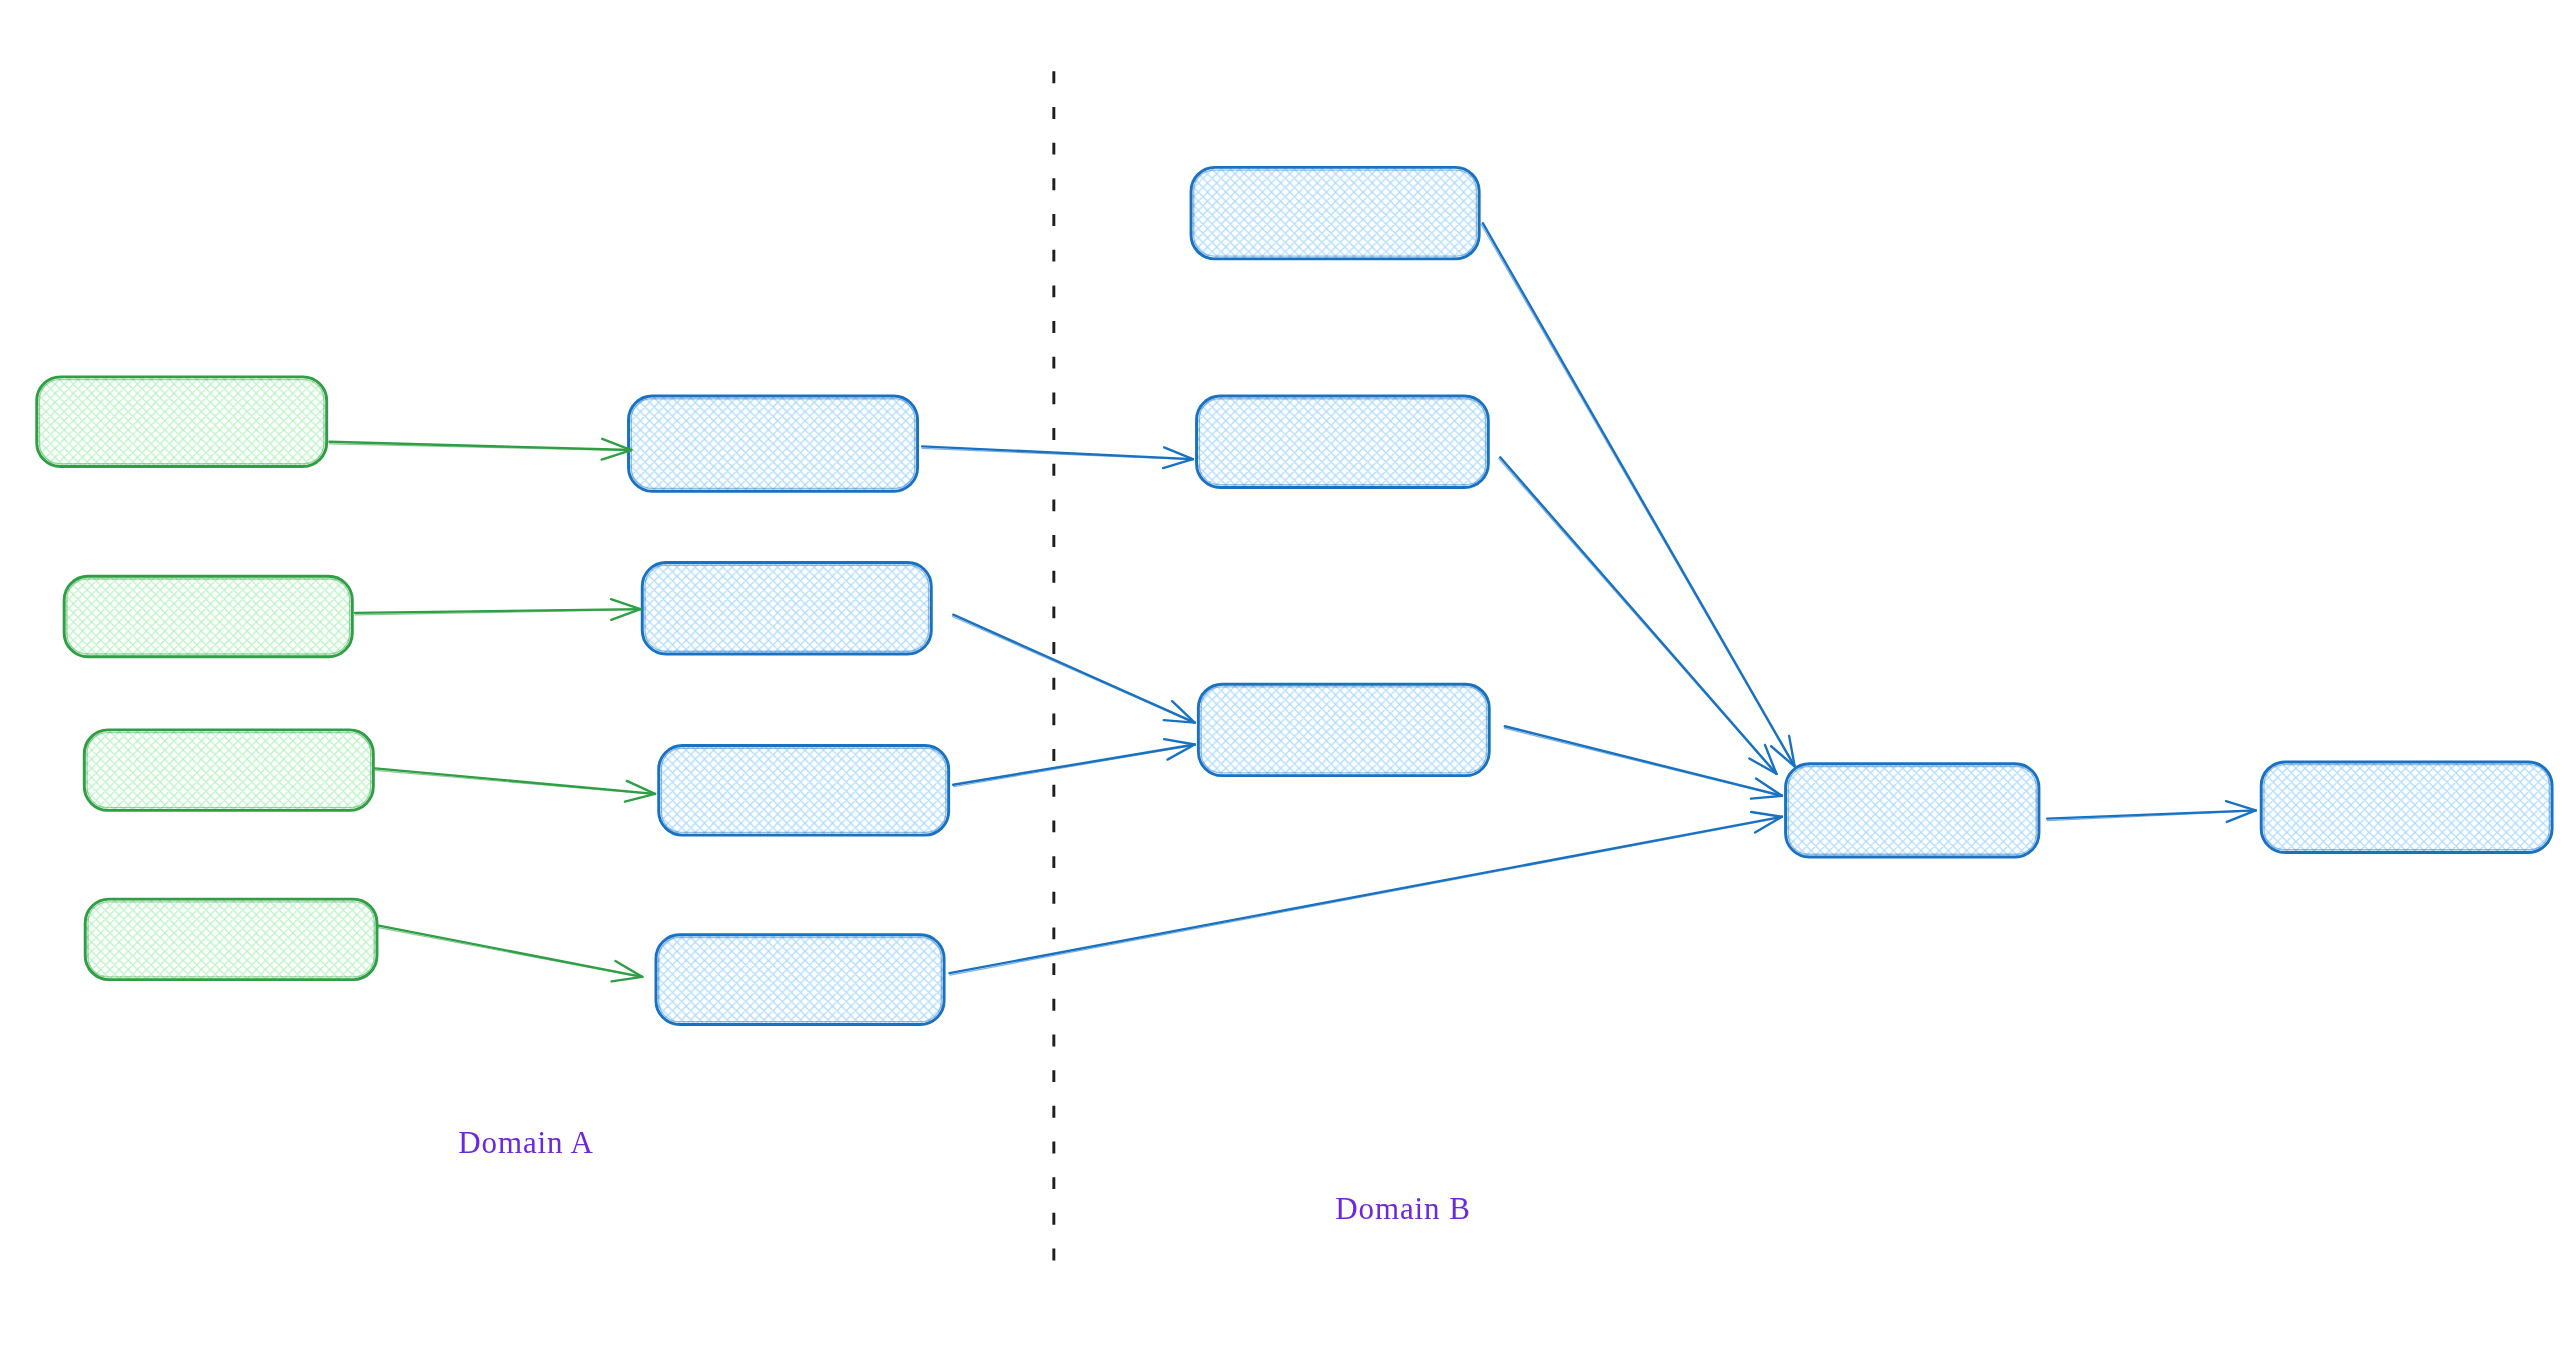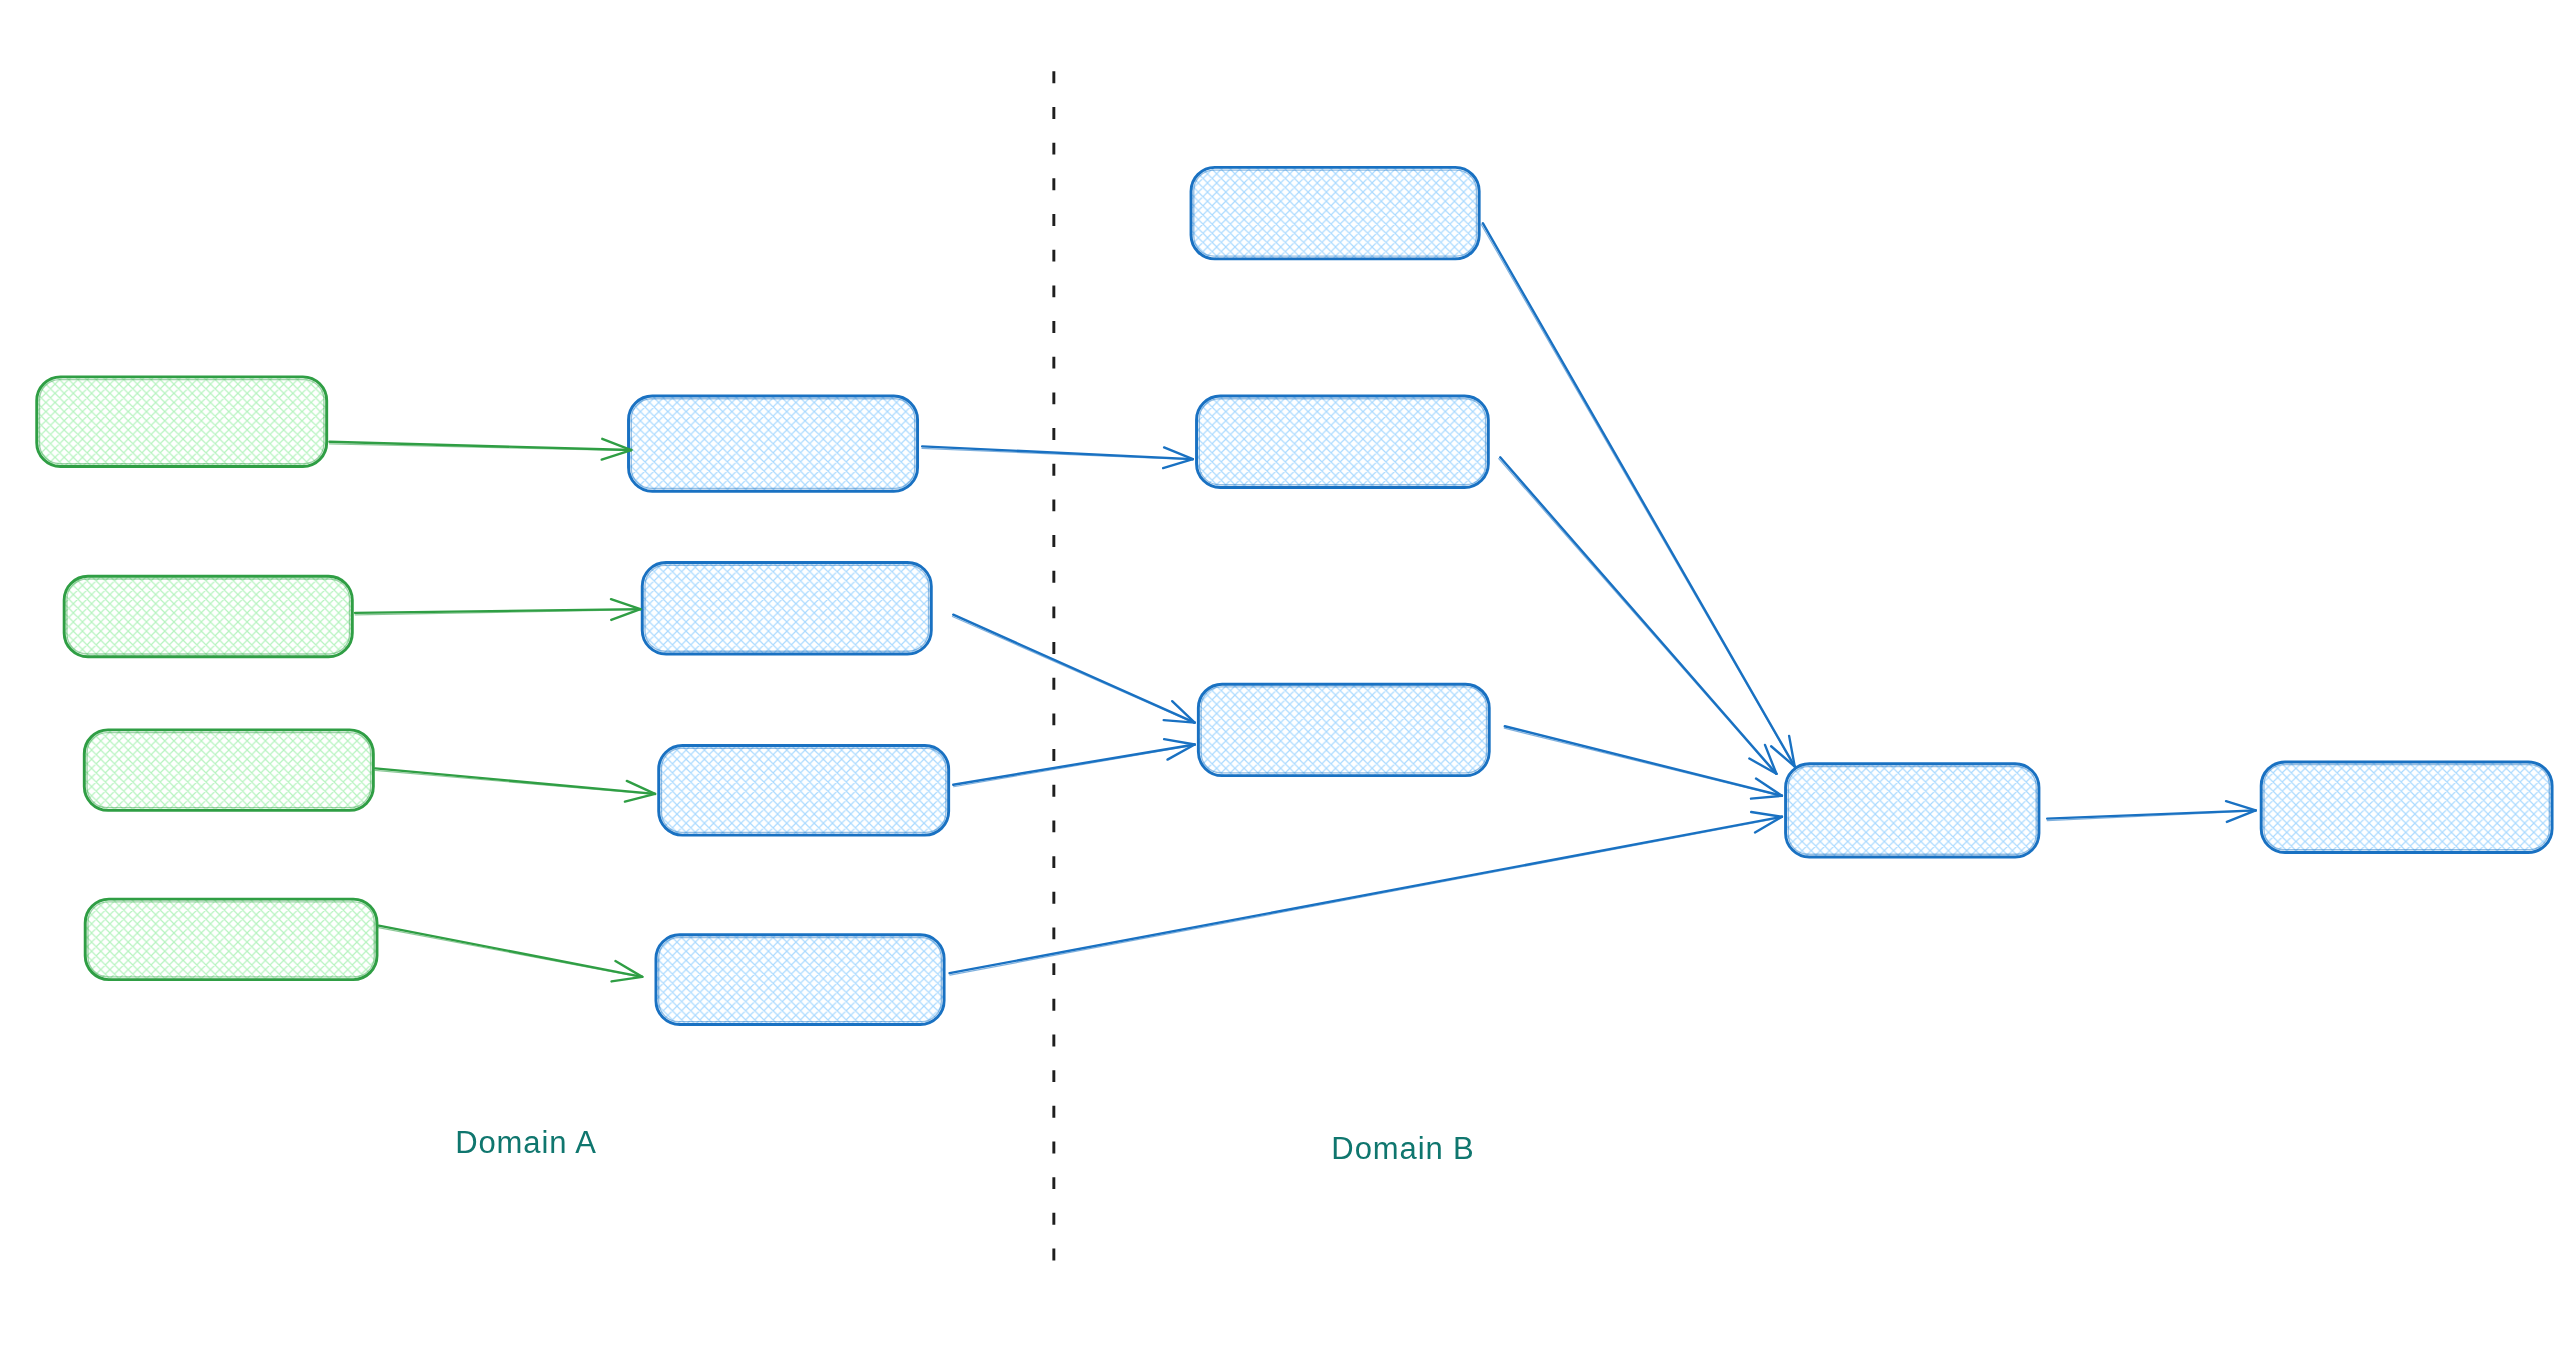--- a/index.html
+++ b/index.html
@@ -7,28 +7,28 @@
     position:relative;
     width:2576px;height:1372px;
     background:#ffffff;
     overflow:hidden;
     font-family:"DejaVu Sans", sans-serif;
   }
   .canvas svg{position:absolute;left:0;top:0;width:2576px;height:1372px;display:block;}
   .domain-label{
     position:absolute;
     transform:translate(-50%,-50%);
-    font-family:Liberation Sans, sans-serif;
+    font-family:Liberation Serif, serif;
     font-size:31px;
     letter-spacing:0.9px;
-    color:#0f766e;
+    color:#6d28d9;
     white-space:nowrap;
   }
   .label-a{left:526px;top:1143px;}
-  .label-b{left:1403px;top:1149px;}
+  .label-b{left:1403px;top:1209px;}
 </style>
 </head>
 <body>
 
 <div class="canvas">
   <svg id="diagram" xmlns="http://www.w3.org/2000/svg" viewBox="0 0 2816 1500">
       <defs>
         <pattern id="hatch-green" width="10" height="10" patternUnits="userSpaceOnUse">
           <rect x="0" y="0" width="10" height="10" fill="#ffffff"></rect>
           <path d="M0 10 L10 0 M0 0 L10 10 M-2 2 L2 -2 M8 12 L12 8 M-2 8 L2 12 M8 -2 L12 2" stroke="#b2f2bb" stroke-width="1.3" opacity="0.95" fill="none"></path>

